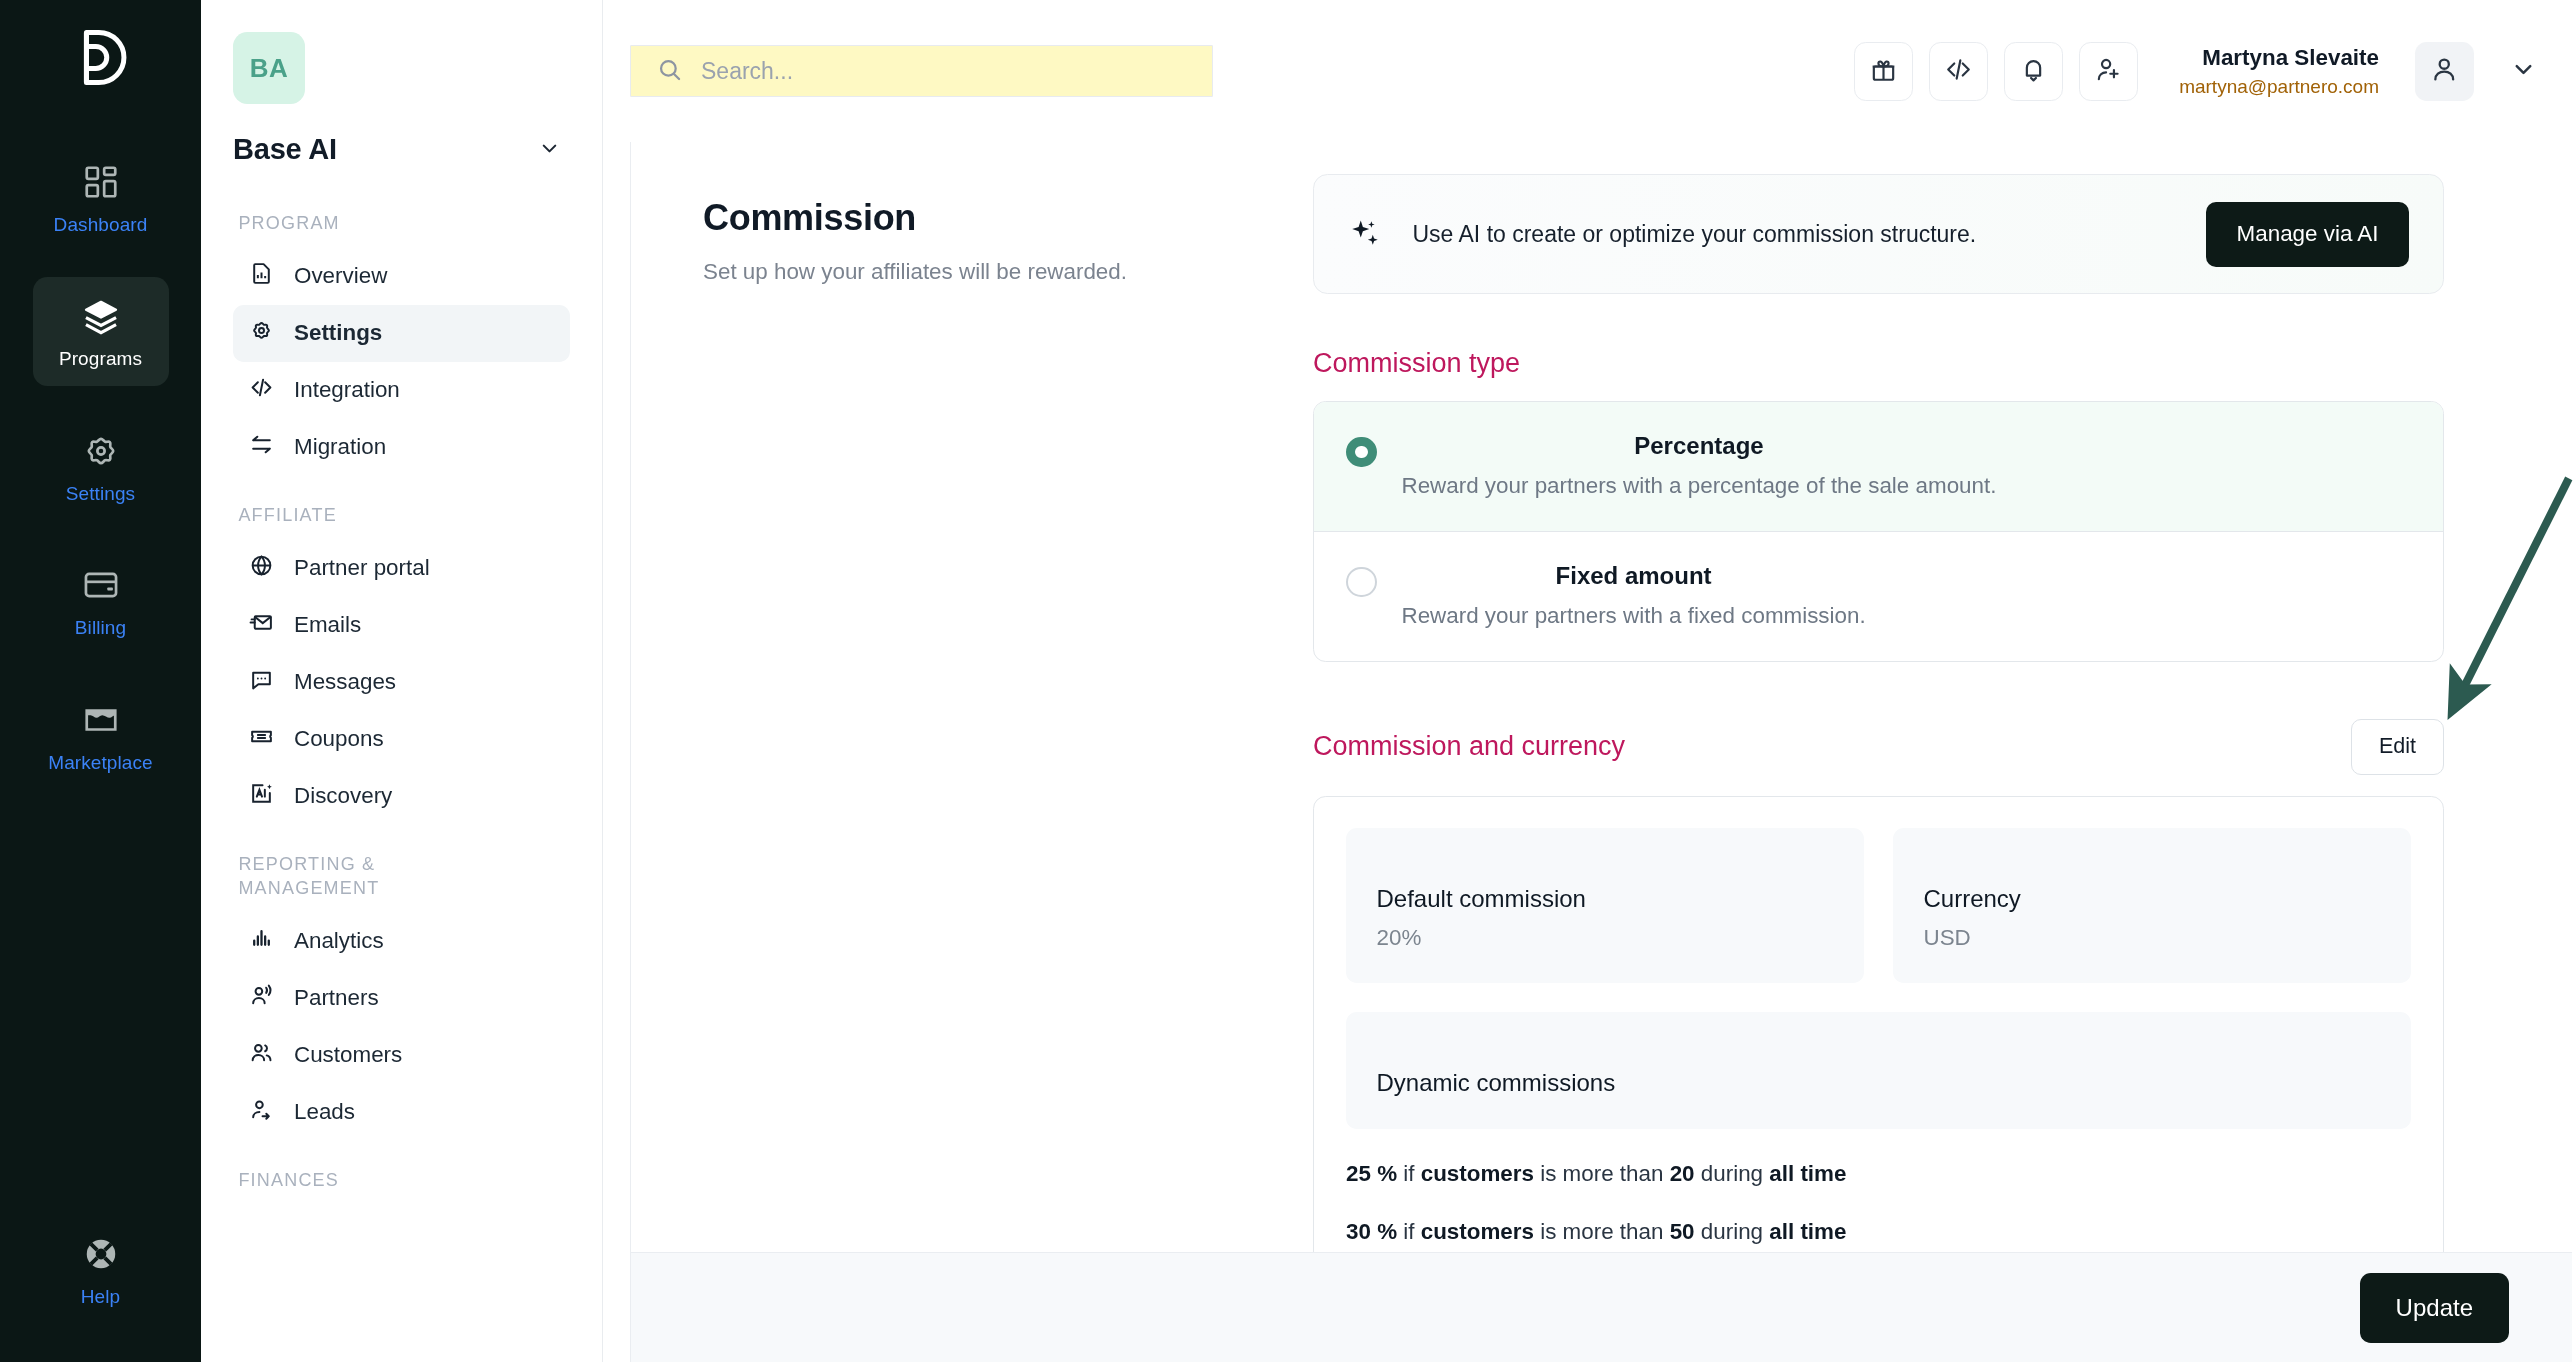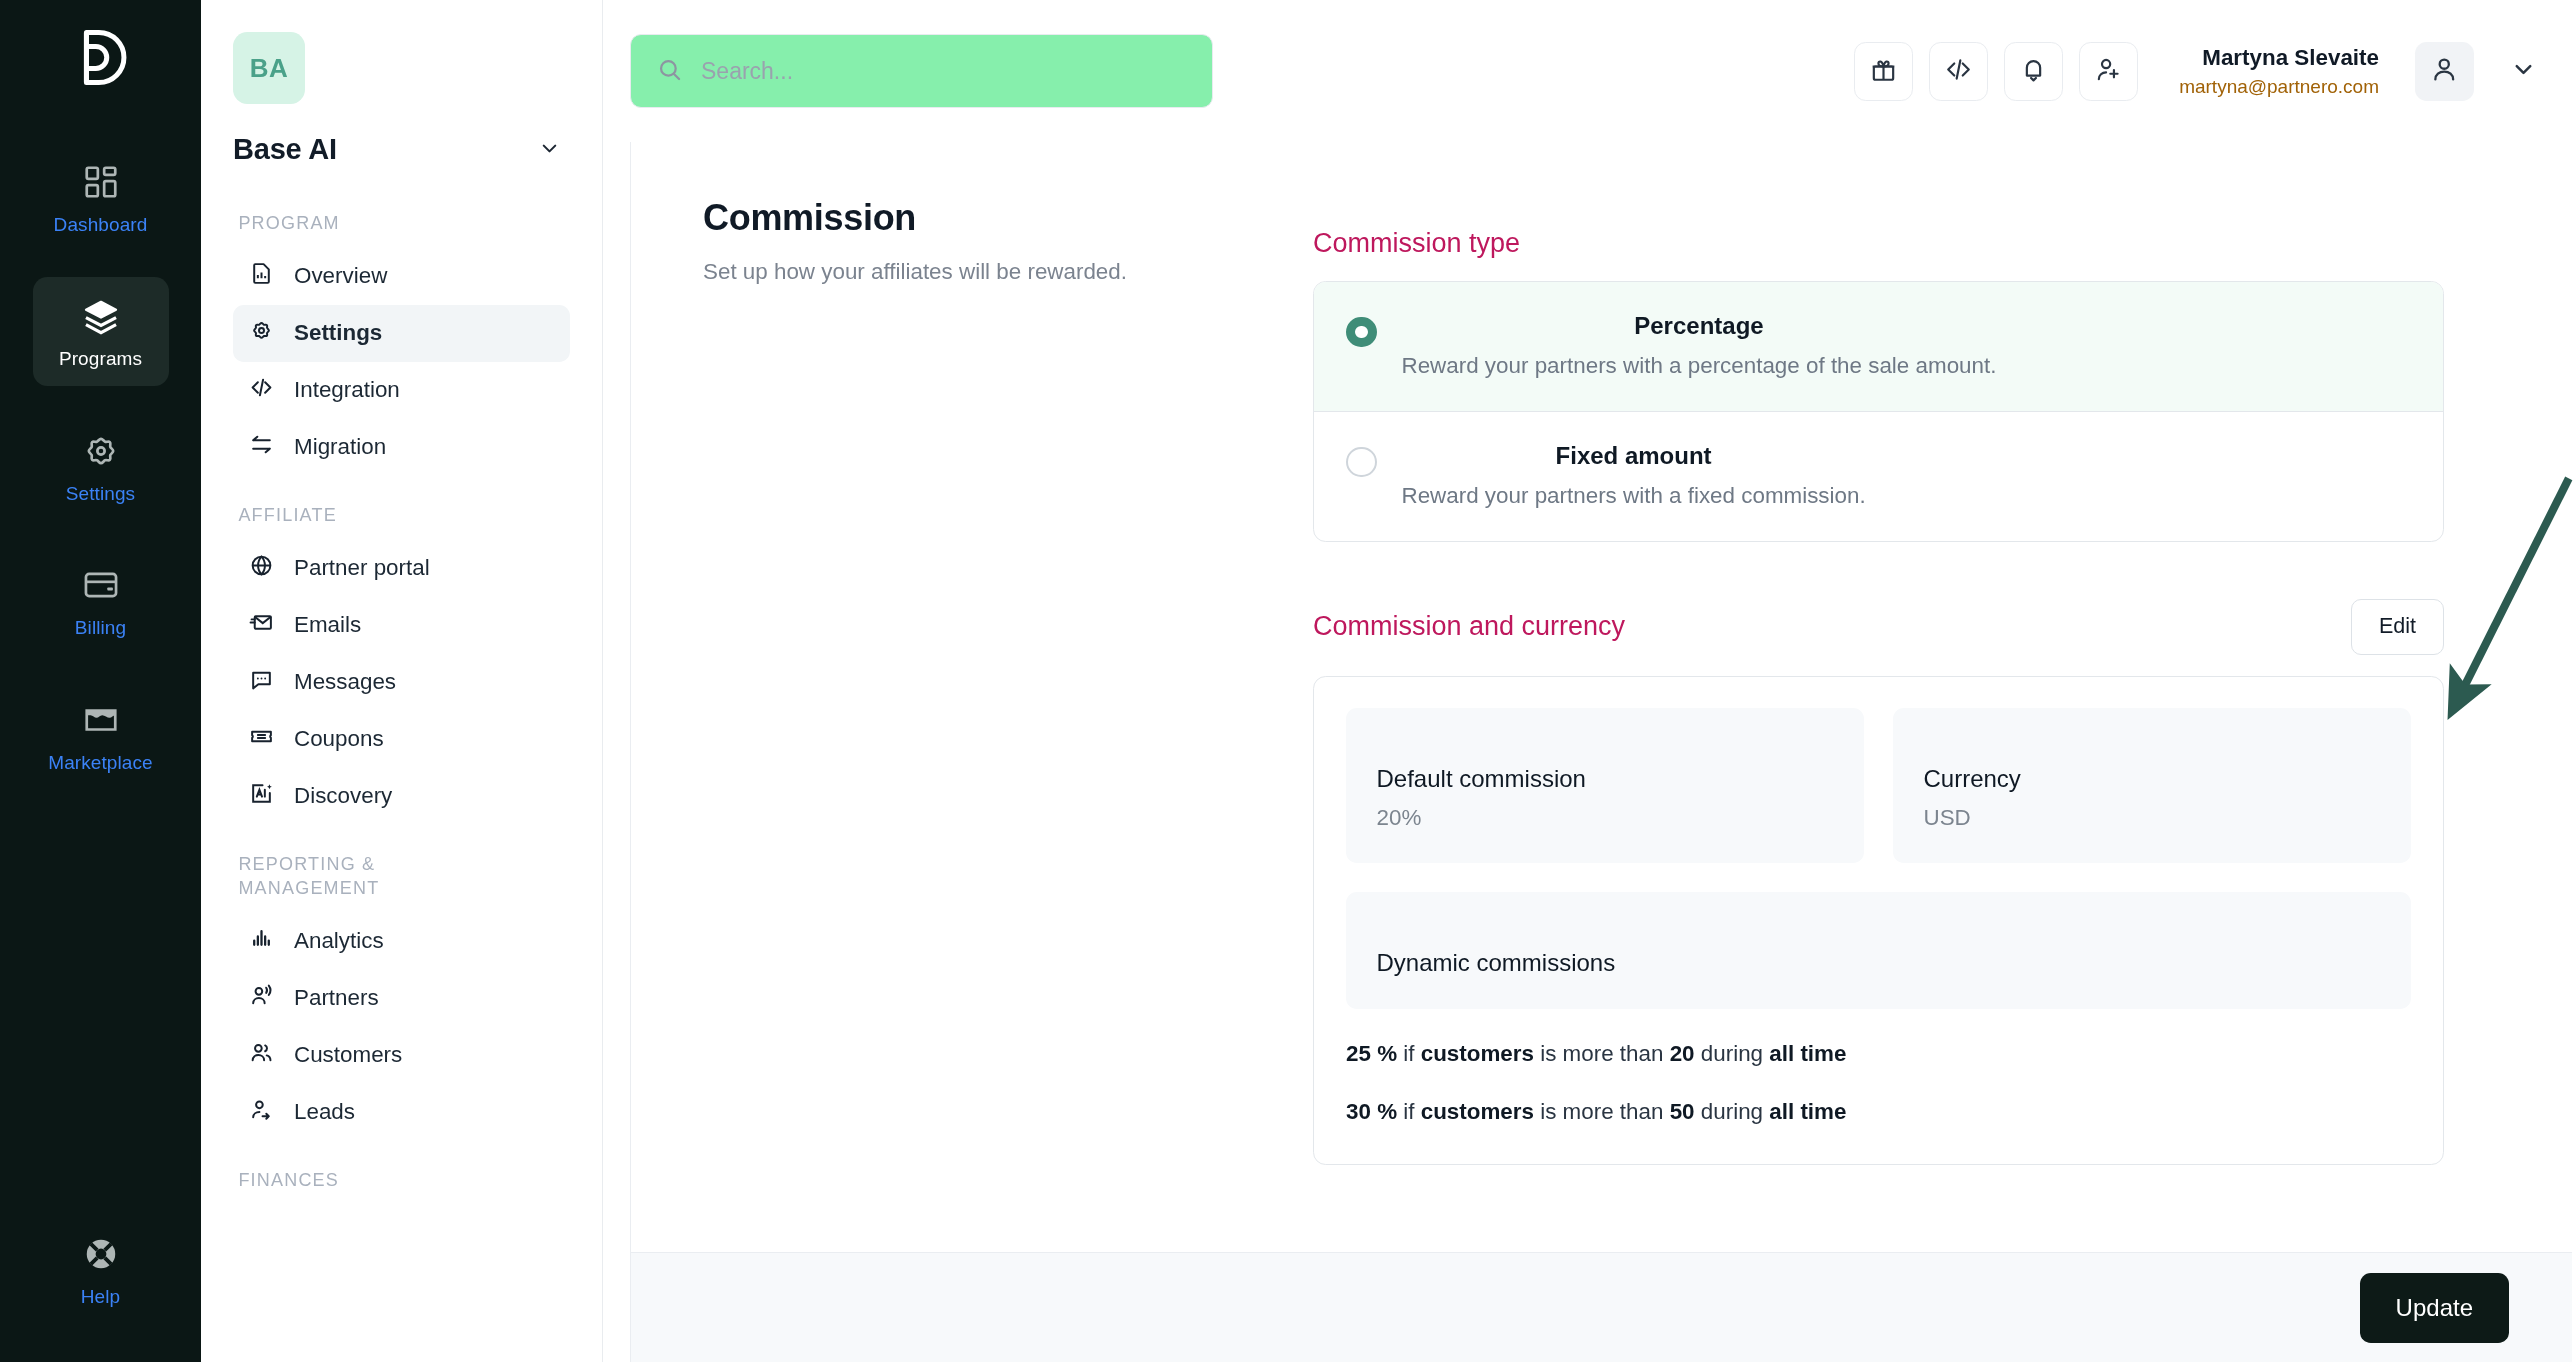--- a/index.html
+++ b/index.html
@@ -60,22 +60,22 @@
     color: #1c2834; font-size: 22.4px;
   }
   .nav-item.active { background: #f2f5f7; font-weight: 700; }
   .nav-item svg { width: 25px; height: 25px; stroke: #18222e; fill: none; stroke-width: 1.9; flex: 0 0 25px; }
   .nav-spacer { height: 27px; }
 
   
   .main { flex: 1 1 auto; height: 1362px; position: relative; background: #fff; display: flex; flex-direction: column; }
   .topbar { height: 142px; flex: 0 0 142px; display: flex; align-items: center; padding: 0 39px 0 27px; background: #fff; }
   .search-wrap {
-    width: 583px; height: 74px; border: 1.8px solid #e8ebef; border-radius: 11px;
-    background: #86efac; display: flex; align-items: center; gap: 18px; padding: 0 25px; cursor: text;
+    width: 583px; height: 52px; border: 1.8px solid #e8ebef; border-radius: 1px;
+    background: #fef9c3; display: flex; align-items: center; gap: 18px; padding: 0 25px; cursor: text;
   }
   .search-wrap svg { width: 27px; height: 27px; stroke: #8d95a1; stroke-width: 2; fill: none; }
   .search-input { border: 0; outline: 0; background: transparent; font-size: 23px; color: #6c7683; font-family: inherit; width: 100%; }
   .search-input::placeholder { color: #9aa2ae; }
   .top-right { margin-left: auto; display: flex; align-items: center; gap: 16px; }
   .icon-btn {
     width: 59px; height: 59px; border: 1.8px solid #e9ecf0; border-radius: 11.7px;
     background: #fff; display: flex; align-items: center; justify-content: center; cursor: pointer;
   }
   .icon-btn svg { width: 29px; height: 29px; stroke: #2a3542; fill: none; stroke-width: 1.8; }
@@ -409,20 +409,31 @@
     <div class="content-area">
       <div class="content-scroll">
 
         <div class="col-left">
           <div class="page-title">Commission</div>
           <div class="page-sub">Set up how your affiliates will be rewarded.</div>
         </div>
 
         <div class="col-right">
 
+          <div class="ai-banner">
+            <span class="spark">
+              <svg viewBox="0 0 24 24" fill="#0f1924">
+                  <path d="M9 2.5 10.5 7 15 8.5 10.5 10 9 14.5 7.5 10 3 8.5 7.5 7 9 2.5z"></path>
+                  <path d="M17.5 12.5l.9 2.6 2.6.9-2.6.9-.9 2.6-.9-2.6-2.6-.9 2.6-.9.9-2.6z"></path>
+                  <path d="M16.5 3l.6 1.7 1.7.6-1.7.6-.6 1.7-.6-1.7-1.7-.6 1.7-.6.6-1.7z"></path>
+                </svg>
+            </span>
+            <span class="ai-text">Use AI to create or optimize your commission structure.</span>
+            <button class="btn-dark">Manage via AI</button>
+          </div>
 
           <div class="section-label">Commission type</div>
           <div class="radio-card">
             <div class="radio-row selected">
               <span class="radio-dot"></span>
               <span>
                 <span class="radio-title" style="display:block">Percentage</span>
                 <span class="radio-desc" style="display:block">Reward your partners with a percentage of the sale amount.</span>
               </span>
             </div>

